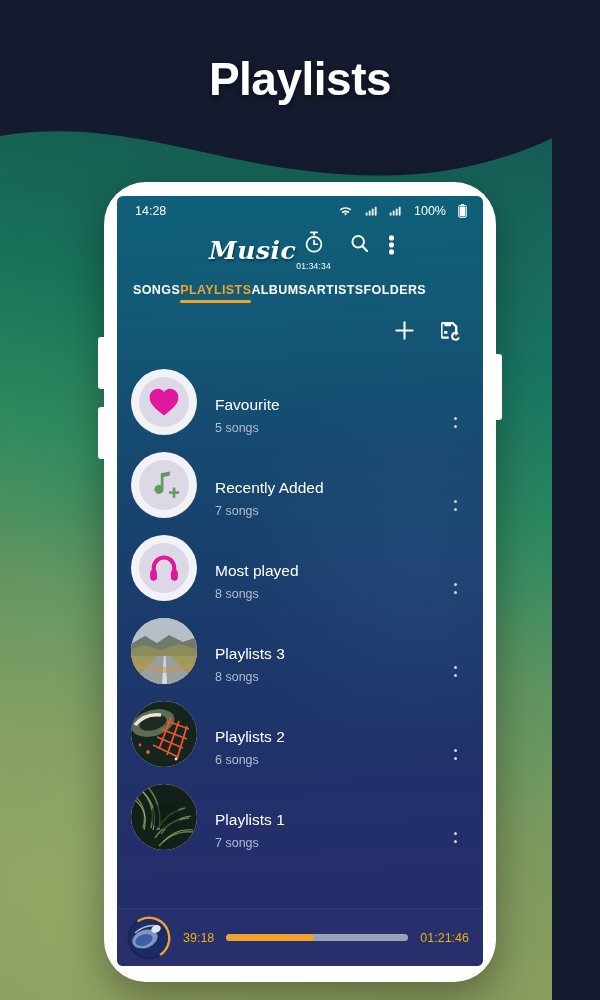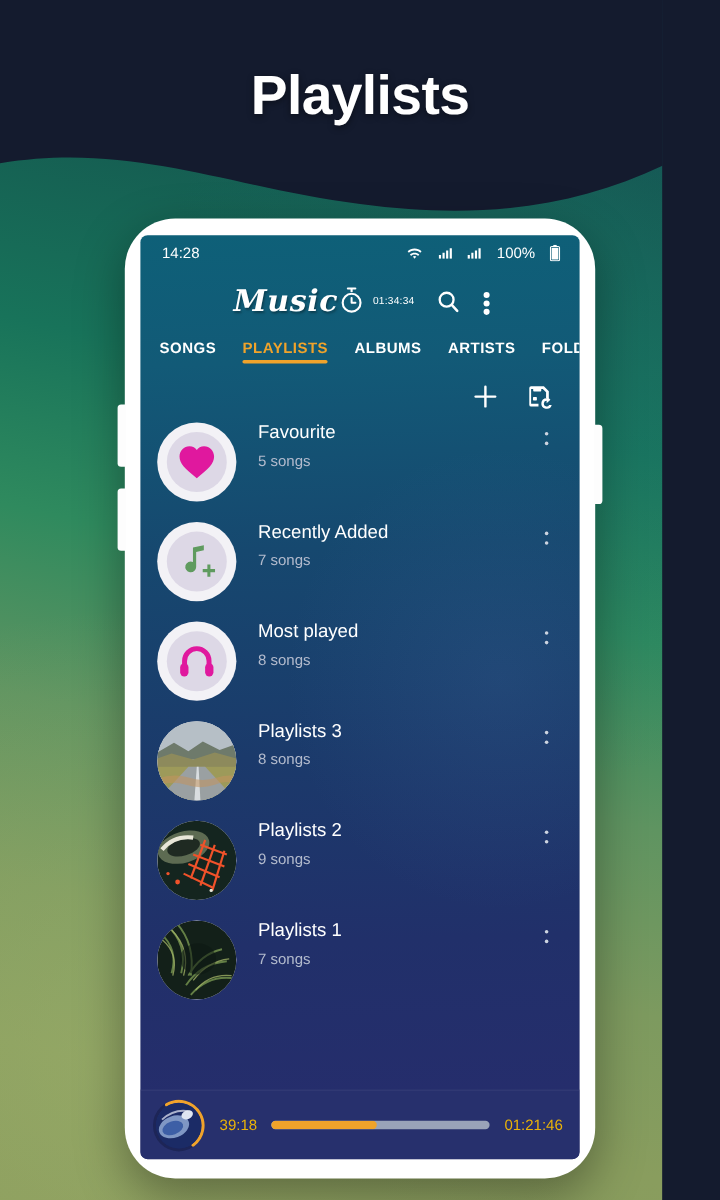--- a/index.html
+++ b/index.html
@@ -106,30 +106,29 @@
   .brand {
     font-family: "DejaVu Serif", serif;
     font-style: italic;
     font-weight: bold;
     font-size: 25px;
     color: #ffffff;
     letter-spacing: .5px;
     text-shadow: 1px 2px 2px rgba(0,0,0,.35);
   }
   .appbar-actions { display: flex; align-items: flex-start; gap: 18px; }
-  .timer-wrap { display: flex; flex-direction: row; align-items: center; gap: 7px; margin-top: 1px; }
+  .timer-wrap { display: flex; flex-direction: column; align-items: center; gap: 7px; margin-top: 1px; }
   .timer-text { font-size: 8.5px; color: #ffffff; letter-spacing: .2px; }
   .icon-btn { display: flex; align-items: center; justify-content: center; cursor: pointer; }
 
   
   .tabs {
     flex: none;
     height: 34px;
     display: flex; align-items: center;
-    gap: 22px;
     padding: 0 0 0 16px;
     position: relative; z-index: 2;
     overflow: hidden;
     white-space: nowrap;
   }
   .tab {
     font-size: 12.5px; font-weight: bold;
     letter-spacing: .4px;
     color: #ffffff;
     padding-bottom: 6px;
@@ -155,21 +154,21 @@
 
   
   .playlist-list {
     flex: 1 1 auto;
     position: relative; z-index: 2;
     overflow: hidden;
     padding-top: 2px;
   }
   .row {
     height: 83px;
-    display: flex; align-items: flex-start;
+    display: flex; align-items: flex-end;
     padding: 0 18px 0 14px;
     cursor: pointer;
   }
   .avatar {
     width: 66px; height: 66px;
     border-radius: 50%;
     flex: none;
     overflow: hidden;
     position: relative;
     display: flex; align-items: center; justify-content: center;
@@ -425,21 +424,21 @@
                   <path d="M48 20 L36 54"></path>
                 <path d="M56 25 L46 58"></path>
               </g>
               <circle cx="17" cy="51" r="2" fill="#f0522a"></circle>
               <circle cx="9" cy="44" r="1.4" fill="#f0522a"></circle>
               <circle cx="45" cy="58" r="1.4" fill="#e8e6d8"></circle>
             </svg>
           </span>
           <span class="row-text">
             <span class="row-title" style="display:block;">Playlists 2</span>
-            <span class="row-sub" style="display:block;">9 songs</span>
+            <span class="row-sub" style="display:block;">6 songs</span>
           </span>
           <span class="row-menu">
               <i></i>
               <i></i>
             </span>
         </div>
 
         <div class="row">
           <span class="avatar">
             <svg class="art" viewBox="0 0 66 66">

